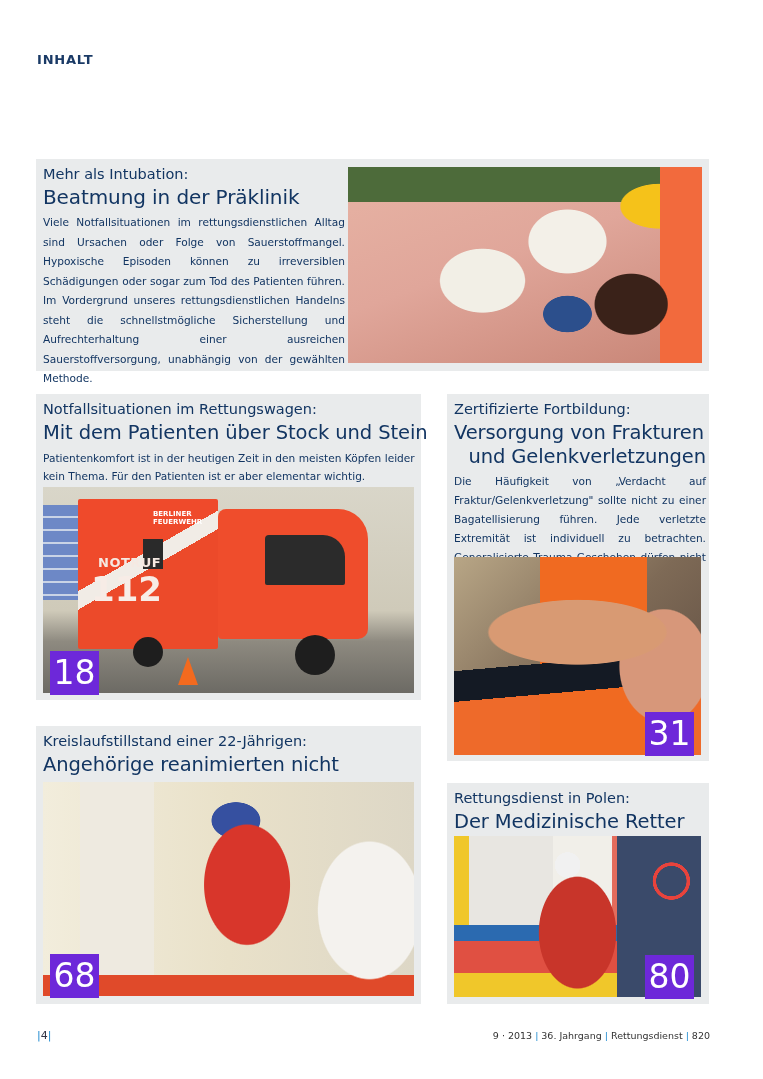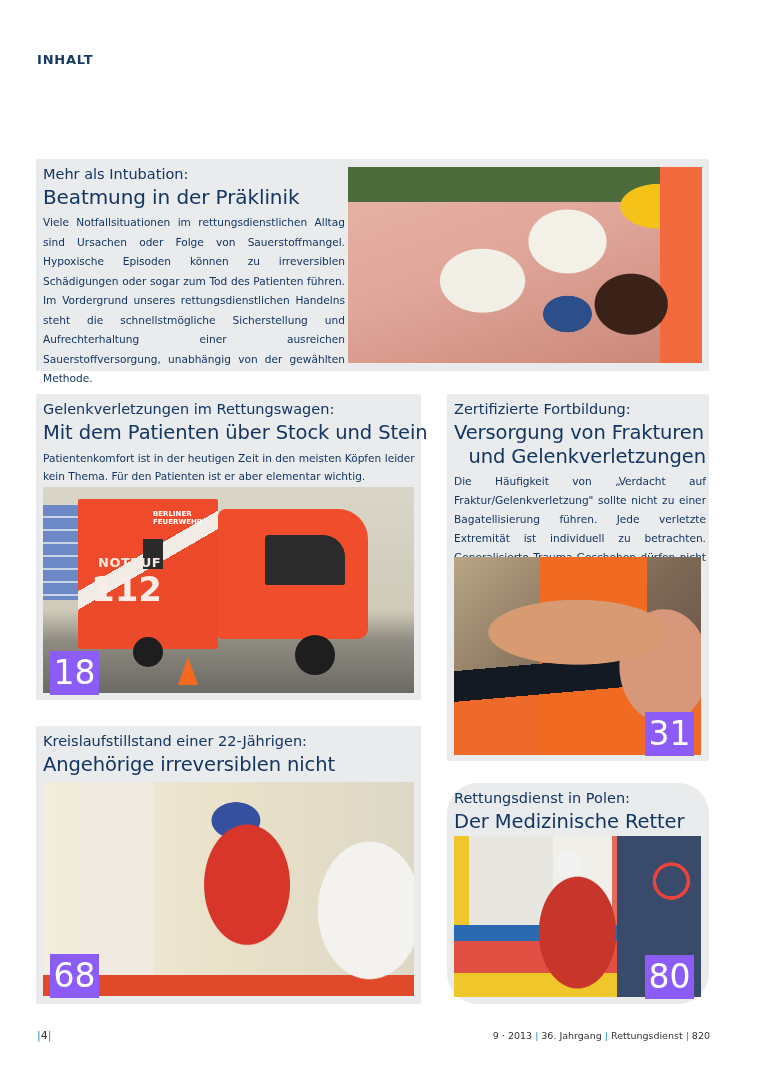--- a/index.html
+++ b/index.html
@@ -3,21 +3,21 @@
 <meta charset="utf-8">
 <style>
   html,body{margin:0;padding:0;}
   body{width:763px;height:1079px;background:#ffffff;position:relative;overflow:hidden;font-family:"DejaVu Sans","Liberation Sans",sans-serif;color:#0f3058;}
   .section-label{position:absolute;left:37px;top:52px;font-size:13px;font-weight:bold;letter-spacing:0.8px;color:#1a3a66;}
   .panel{position:absolute;background:#e9ebec;}
   .kicker{font-size:14.5px;color:#123562;line-height:19px;white-space:nowrap;}
   .headline{font-size:19.5px;color:#123562;line-height:24px;white-space:nowrap;letter-spacing:-0.1px;}
   .teaser{font-size:10.6px;color:#123562;line-height:19.5px;}
   .photo{position:absolute;overflow:hidden;}
-  .badge{position:absolute;width:49px;height:44px;background:#8b5cf6;color:#ffffff;font-size:33px;line-height:44px;text-align:center;font-family:"DejaVu Sans",sans-serif;}
+  .badge{position:absolute;width:49px;height:44px;background:#6d28d9;color:#ffffff;font-size:33px;line-height:44px;text-align:center;font-family:"DejaVu Sans",sans-serif;}
   .footer-left{position:absolute;left:37px;top:1029px;font-size:11px;color:#334;}
   .footer-left .bar{color:#1d8ad0;}
   .footer-right{position:absolute;right:53px;top:1030px;font-size:9.5px;color:#333;}
   .footer-right .bar{color:#1d8ad0;margin:0 3px;}
 </style>
 </head>
 <body>
 
 <div class="section-label">INHALT</div>
 
@@ -35,21 +35,21 @@
       radial-gradient(ellipse 60px 50px at 80% 70%, #3a2219 0 60%, transparent 62%),
       linear-gradient(90deg, transparent 0 88%, #f26a3d 88% 100%),
       radial-gradient(ellipse 70px 40px at 88% 20%, #f5c21a 0 55%, transparent 57%),
       linear-gradient(180deg, #4d6b3a 0 18%, transparent 18%),
       linear-gradient(160deg, #e7b3a4 0%, #e0a69a 45%, #c88576 100%);">
   </div>
 </div>
 
 <div class="panel" style="left:36px;top:394px;width:385px;height:306px;">
   <div style="position:absolute;left:7px;top:6px;width:376px;">
-    <div class="kicker">Gelenkverletzungen im Rettungswagen:</div>
+    <div class="kicker">Notfallsituationen im Rettungswagen:</div>
     <div class="headline" style="font-size:19.5px;margin-top:2px;">Mit dem Patienten über Stock und Stein</div>
     <div class="teaser" style="margin-top:5px;line-height:17.5px;">Patientenkomfort ist in der heutigen Zeit in den meisten Köpfen leider kein Thema. Für den Patienten ist er aber elementar wichtig.</div>
   </div>
   <div class="photo" style="left:7px;top:93px;width:371px;height:206px;background:linear-gradient(180deg,#d9d6c9 0%,#cfcab9 60%,#8e8a80 75%,#6c6a64 100%);">
     <div style="position:absolute;left:0;top:18px;width:40px;height:95px;background:repeating-linear-gradient(180deg,#6d88c6 0 11px,#c9d3e6 11px 13px);"></div>
     <div style="position:absolute;left:35px;top:12px;width:140px;height:150px;background:linear-gradient(150deg,#ef4a2b 0 40%,#f1ece6 40% 48%,#ec4a2a 48% 100%);border-radius:2px;"></div>
     <div style="position:absolute;left:175px;top:22px;width:150px;height:130px;background:#ef4d2c;border-radius:8px 30px 10px 4px;"></div>
     <div style="position:absolute;left:222px;top:48px;width:80px;height:50px;background:#2b2b2b;border-radius:4px 22px 2px 2px;"></div>
     <div style="position:absolute;left:100px;top:52px;width:20px;height:30px;background:#2a2a2a;"></div>
     <div style="position:absolute;left:55px;top:68px;color:#f5e9e2;font-weight:bold;font-size:13px;letter-spacing:0.5px;">NOTRUF</div>
@@ -77,35 +77,35 @@
       linear-gradient(90deg, transparent 0 35%, #f06a21 35% 78%, transparent 78%),
       linear-gradient(0deg, #ee6a2a 0 35%, transparent 35%),
       linear-gradient(135deg, #b8a686 0%, #7e6a56 50%, #5c4a3f 100%);">
   </div>
   <div class="badge" style="left:198px;top:318px;">31</div>
 </div>
 
 <div class="panel" style="left:36px;top:726px;width:385px;height:278px;">
   <div style="position:absolute;left:7px;top:6px;width:376px;">
     <div class="kicker">Kreislaufstillstand einer 22-Jährigen:</div>
-    <div class="headline" style="font-size:19.5px;margin-top:2px;">Angehörige irreversiblen nicht</div>
+    <div class="headline" style="font-size:19.5px;margin-top:2px;">Angehörige reanimierten nicht</div>
   </div>
   <div class="photo" style="left:7px;top:56px;width:371px;height:214px;
     background:
       radial-gradient(ellipse 50px 70px at 55% 48%, #d8362b 0 85%, transparent 87%),
       radial-gradient(ellipse 40px 30px at 52% 18%, #3650a0 0 60%, transparent 62%),
       radial-gradient(ellipse 60px 80px at 88% 60%, #f4f2ee 0 85%, transparent 87%),
       linear-gradient(0deg, #e04a2a 0 10%, transparent 10%),
       linear-gradient(90deg, transparent 0 10%, #eeeae0 10% 30%, transparent 30%),
       linear-gradient(90deg, #f2eddc 0%, #e9e1c9 50%, #ddd7c6 100%);">
   </div>
   <div class="badge" style="left:14px;top:228px;">68</div>
 </div>
 
-<div class="panel" style="left:447px;top:783px;width:262px;height:221px;border-radius:31px;">
+<div class="panel" style="left:447px;top:783px;width:262px;height:221px;">
   <div style="position:absolute;left:7px;top:6px;width:252px;">
     <div class="kicker">Rettungsdienst in Polen:</div>
     <div class="headline" style="font-size:19.5px;margin-top:2px;">Der Medizinische Retter</div>
   </div>
   <div class="photo" style="left:7px;top:53px;width:247px;height:161px;
     background:
       radial-gradient(circle 22px at 88% 28%, transparent 0 68%, #e8433c 70% 84%, transparent 86%),
       radial-gradient(ellipse 45px 65px at 50% 60%, #c8352a 0 85%, transparent 87%),
       radial-gradient(circle 14px at 46% 18%, #f1f1f1 0 90%, transparent 92%),
       linear-gradient(90deg, transparent 0 66%, #3a4a6a 66% 100%),

